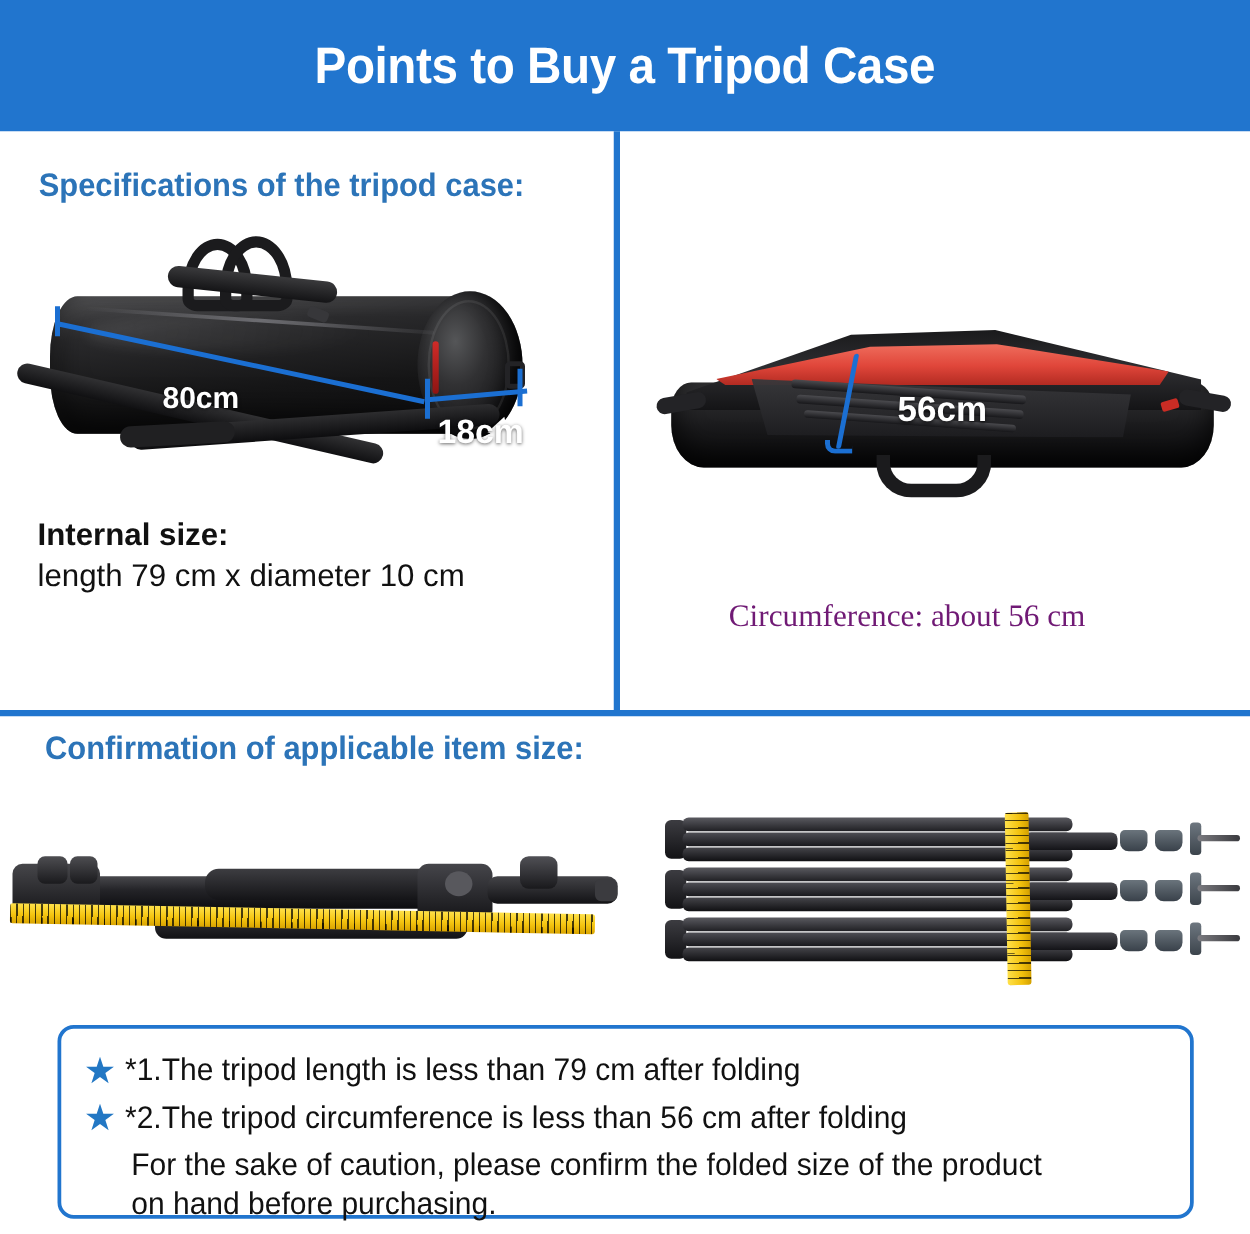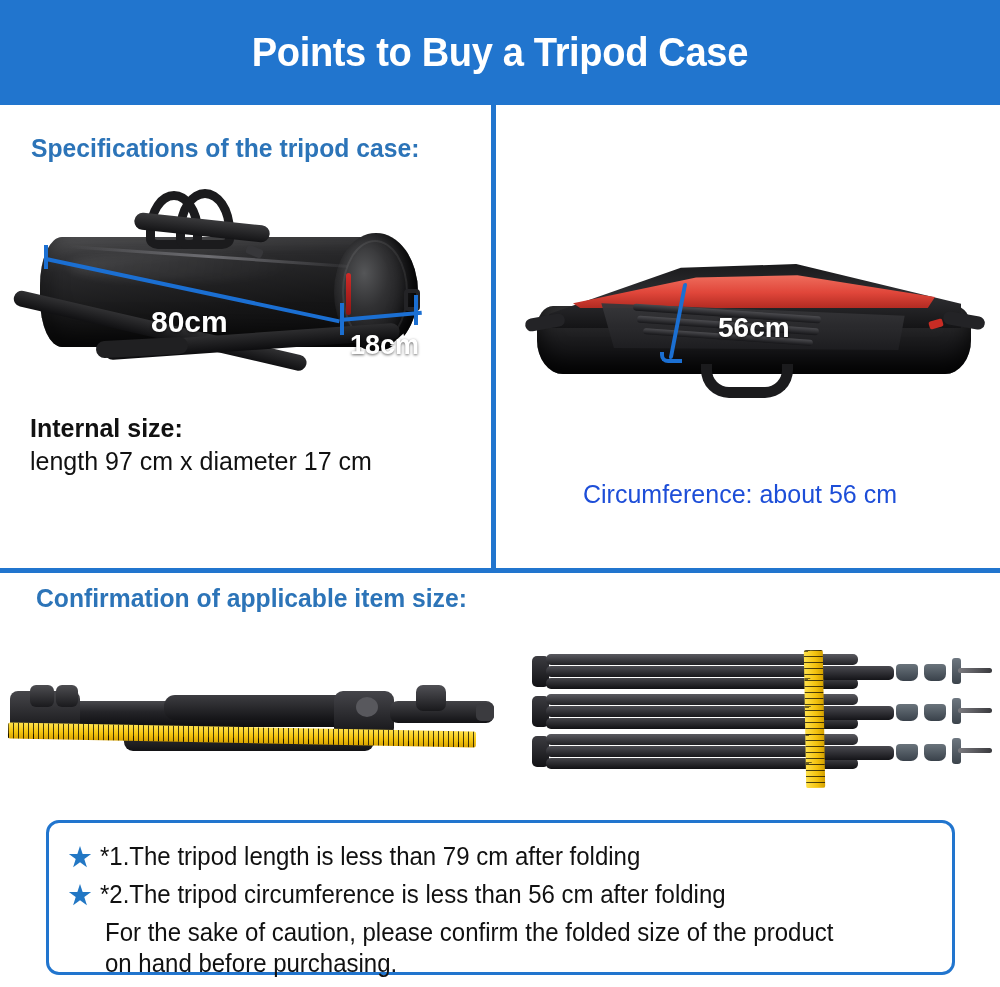--- a/index.html
+++ b/index.html
@@ -144,21 +144,21 @@
   }
   .meas-arrow {
     position:absolute; left:384px; top:148px;
     width:0;height:0;border-left:9px solid transparent;border-right:9px solid transparent;
     border-bottom:16px solid #ffffff; transform:rotate(18deg);
   }
   .lbl-80cm, .lbl-18cm, .lbl-56cm {
     position:absolute; color:#ffffff; font-weight:bold; white-space:nowrap;
     text-shadow:0 1px 3px rgba(0,0,0,.6);
   }
-  .lbl-80cm { left:151px; top:305px; font-size:30px; }
+  .lbl-80cm { left:130px; top:305px; font-size:24px; }
   .lbl-18cm { left:350px; top:330px; font-size:27px; }
 
   
   .photo-bag-open {
     position:absolute; left:525px; top:258px; width:460px; height:150px;
   }
   .open-shell-bottom {
     position:absolute; left:12px; top:48px; width:434px; height:68px;
     background:linear-gradient(180deg,#343436 0%,#19191b 55%,#0a0a0b 100%);
     border-radius:16px 16px 26px 26px / 22px 22px 34px 34px;
@@ -337,21 +337,21 @@
   }
 
   
   .spec-text { position:absolute; left:30px; top:412px; width:440px; }
   .spec-line { color:#111111; white-space:nowrap; line-height:1.30; }
   .spec-line.bold { font-weight:bold; font-size:25px; }
   .spec-line.norm { font-weight:normal; font-size:25px; }
 
   .circ-text {
     position:absolute; left:583px; top:480px;
-    font-size:25px; color:#1d4ed8; white-space:nowrap;
+    font-size:25px; color:#701a75; white-space:nowrap;font-family:Liberation Serif, serif;
   }
 
   
   .notice-box {
     position:absolute; left:46px; top:820px; width:909px; height:155px;
     border:3px solid #2175CE; border-radius:13px;
     background:#ffffff;
   }
   .notice-row { position:absolute; display:flex; align-items:flex-start; }
   .star {
@@ -405,21 +405,21 @@
   <div class="meas-18-cap-l"></div>
   <div class="meas-18-cap-r"></div>
   <div class="meas-arrow"></div>
 </div>
 
 <div class="lbl-80cm">80cm</div>
 <div class="lbl-18cm">18cm</div>
 
 <div class="spec-text">
   <div class="spec-line bold">Internal size:</div>
-  <div class="spec-line norm">length 97 cm x diameter 17 cm</div>
+  <div class="spec-line norm">length 79 cm x diameter 10 cm</div>
 </div>
 
 <div class="panel-right"></div>
 
 <div class="photo-bag-open">
   <div class="open-shell-bottom"></div>
   <div class="open-flap"></div>
   <div class="open-lining"></div>
   <div class="open-interior"></div>
   <div class="open-rod-a"></div>

